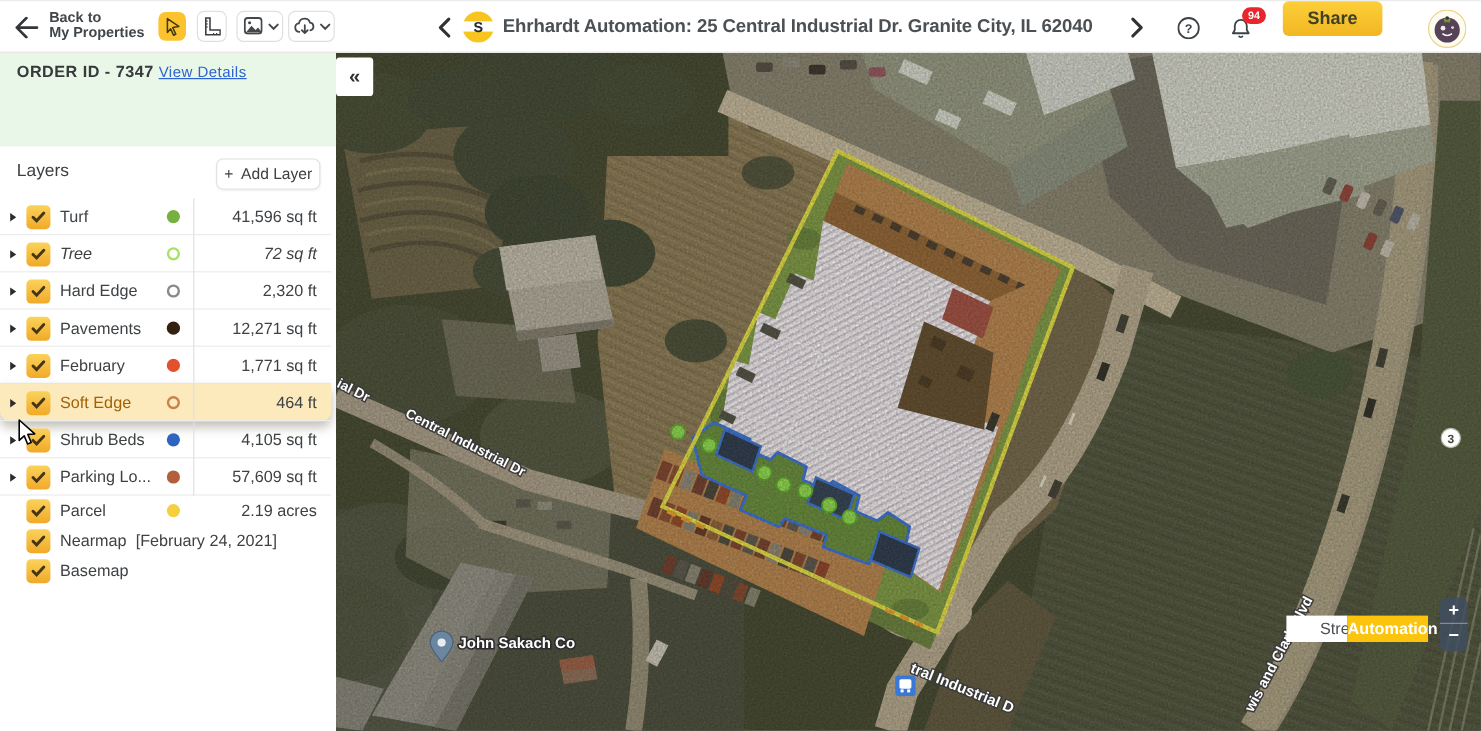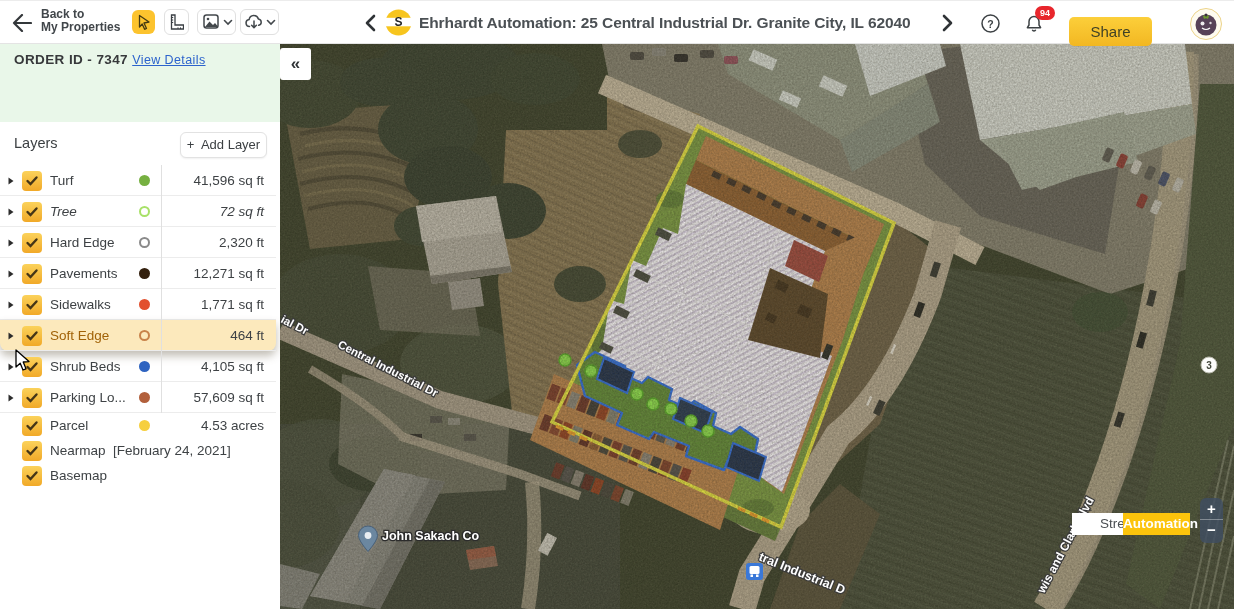--- a/index.html
+++ b/index.html
@@ -71,21 +71,21 @@
     <text x="9.5" y="13.5" font-size="10.5" font-weight="bold" fill="#3c4144" text-anchor="middle" font-family="Liberation Sans, sans-serif">?</text>
   </svg>
 
   <svg class="abs" style="left:1026px;top:14px" width="16" height="18" viewBox="0 0 16 18">
     <path d="M8 1.5 a5 5 0 0 1 5 5 v3.5 l1.6 2.7 H1.4 L3 10 V6.5 a5 5 0 0 1 5 -5 Z" fill="none" stroke="#3c4144" stroke-width="1.5" stroke-linejoin="round"></path>
     <path d="M6.3 14.8 a1.8 1.8 0 0 0 3.4 0" fill="none" stroke="#3c4144" stroke-width="1.4"></path>
   </svg>
 
   <div class="abs" style="left:1035px;top:5px;width:20px;height:14px;background:#e8262c;border-radius:7px;color:#fff;font-size:9px;font-weight:bold;text-align:center;line-height:14px;">94</div>
 
-  <div class="abs" style="left:1069px;top:16px;width:83px;height:29px;background:linear-gradient(#fccf3a,#f2b722);border-radius:5px;color:#3f4126;font-size:15px;font-weight:normal;text-align:center;line-height:29px;">Share</div>
+  <div class="abs" style="left:1069px;top:0;width:83px;height:29px;background:linear-gradient(#fccf3a,#f2b722);border-radius:5px;color:#3f4126;font-size:15px;font-weight:bold;text-align:center;line-height:29px;">Share</div>
 
   <svg class="abs" style="left:1190px;top:7px" width="32" height="32" viewBox="0 0 32 32">
     <circle cx="16" cy="16" r="15.5" fill="#fefbf0" stroke="#ecd389" stroke-width="1"></circle>
     <circle cx="16" cy="17" r="10.5" fill="#574258"></circle>
     <circle cx="12.5" cy="15.5" r="2" fill="#fff" opacity="0.9"></circle>
     <circle cx="20.5" cy="15" r="1.2" fill="#fff" opacity="0.8"></circle>
     <path d="M12 20 q4 3 8 0" stroke="#fff" stroke-width="1.2" fill="none"></path>
     <path d="M13 8 q3 -3 6 0 l-1 3 q-2 -1.5 -4 0 Z" fill="#6e9a2f"></path>
     <circle cx="16" cy="7" r="1.5" fill="#3c2e3d"></circle>
   </svg>
@@ -156,21 +156,21 @@
       </div>
       <div class="abs" style="left:0;top:245px;width:276px;height:31px;">
         <div style="position:absolute;left:0;bottom:0;width:276px;border-bottom:1px solid #ececec;"></div>
         <svg style="position:absolute;left:8px;top:11.5px" width="6" height="8" viewBox="0 0 6 8">
           <path d="M0.5 0.5 L5.5 4 L0.5 7.5 Z" fill="#2c2c2c"></path>
         </svg>
         <div style="position:absolute;left:22px;top:5.5px;width:20px;height:20px;border-radius:4px;background:linear-gradient(#fbd25b,#f1a928);"></div>
         <svg style="position:absolute;left:25px;top:8.5px" width="14" height="14" viewBox="0 0 14 14">
           <path d="M2.5 7 L5.5 10 L11.5 3.5" stroke="#453517" stroke-width="2.4" fill="none" stroke-linecap="round"></path>
         </svg>
-        <div style="position:absolute;left:50px;top:7.5px;font-size:13.5px;color:#3e4245;">Sidewalks</div>
+        <div style="position:absolute;left:50px;top:7.5px;font-size:13.5px;color:#3e4245;">February</div>
         <div style="position:absolute;left:139px;top:10px;width:11px;height:11px;border-radius:50%;background:#e2502e;"></div>
         <div style="position:absolute;right:12px;top:7.5px;font-size:13.5px;color:#3e4245;">1,771 sq ft</div>
       </div>
       <div class="abs" style="left:0;top:276px;width:276px;height:31px;background:#fce9bc;border-radius:0 0 8px 8px;box-shadow:0 5px 9px rgba(120,110,90,0.45);">
         <div style="position:absolute;left:0;bottom:0;width:276px;border-bottom:1px solid #ececec;"></div>
         <svg style="position:absolute;left:8px;top:11.5px" width="6" height="8" viewBox="0 0 6 8">
           <path d="M0.5 0.5 L5.5 4 L0.5 7.5 Z" fill="#2c2c2c"></path>
         </svg>
         <div style="position:absolute;left:22px;top:5.5px;width:20px;height:20px;border-radius:4px;background:linear-gradient(#fbd25b,#f1a928);"></div>
         <svg style="position:absolute;left:25px;top:8.5px" width="14" height="14" viewBox="0 0 14 14">
@@ -206,21 +206,21 @@
         <div style="position:absolute;left:139px;top:10px;width:11px;height:11px;border-radius:50%;background:#b2603c;"></div>
         <div style="position:absolute;right:12px;top:7.5px;font-size:13.5px;color:#3e4245;">57,609 sq ft</div>
       </div>
       <div class="abs" style="left:0;top:369px;width:276px;height:25px;">
         <div style="position:absolute;left:22px;top:2.5px;width:20px;height:20px;border-radius:4px;background:linear-gradient(#fbd25b,#f1a928);"></div>
         <svg style="position:absolute;left:25px;top:5.5px" width="14" height="14" viewBox="0 0 14 14">
           <path d="M2.5 7 L5.5 10 L11.5 3.5" stroke="#453517" stroke-width="2.4" fill="none" stroke-linecap="round"></path>
         </svg>
         <div style="position:absolute;left:50px;top:4.5px;font-size:13.5px;color:#3e4245;">Parcel</div>
         <div style="position:absolute;left:139px;top:7px;width:11px;height:11px;border-radius:50%;background:#f6cf3e;"></div>
-        <div style="position:absolute;right:12px;top:4.5px;font-size:13.5px;color:#3e4245;">4.53 acres</div>
+        <div style="position:absolute;right:12px;top:4.5px;font-size:13.5px;color:#3e4245;">2.19 acres</div>
       </div>
       <div class="abs" style="left:0;top:394px;width:276px;height:25px;">
         <div style="position:absolute;left:22px;top:2.5px;width:20px;height:20px;border-radius:4px;background:linear-gradient(#fbd25b,#f1a928);"></div>
         <svg style="position:absolute;left:25px;top:5.5px" width="14" height="14" viewBox="0 0 14 14">
           <path d="M2.5 7 L5.5 10 L11.5 3.5" stroke="#453517" stroke-width="2.4" fill="none" stroke-linecap="round"></path>
         </svg>
         <div style="position:absolute;left:50px;top:4.5px;font-size:13.5px;color:#3e4245;">Nearmap&nbsp;&nbsp;[February 24, 2021]</div>
       </div>
       <div class="abs" style="left:0;top:419px;width:276px;height:25px;">
         <div style="position:absolute;left:22px;top:2.5px;width:20px;height:20px;border-radius:4px;background:linear-gradient(#fbd25b,#f1a928);"></div>

